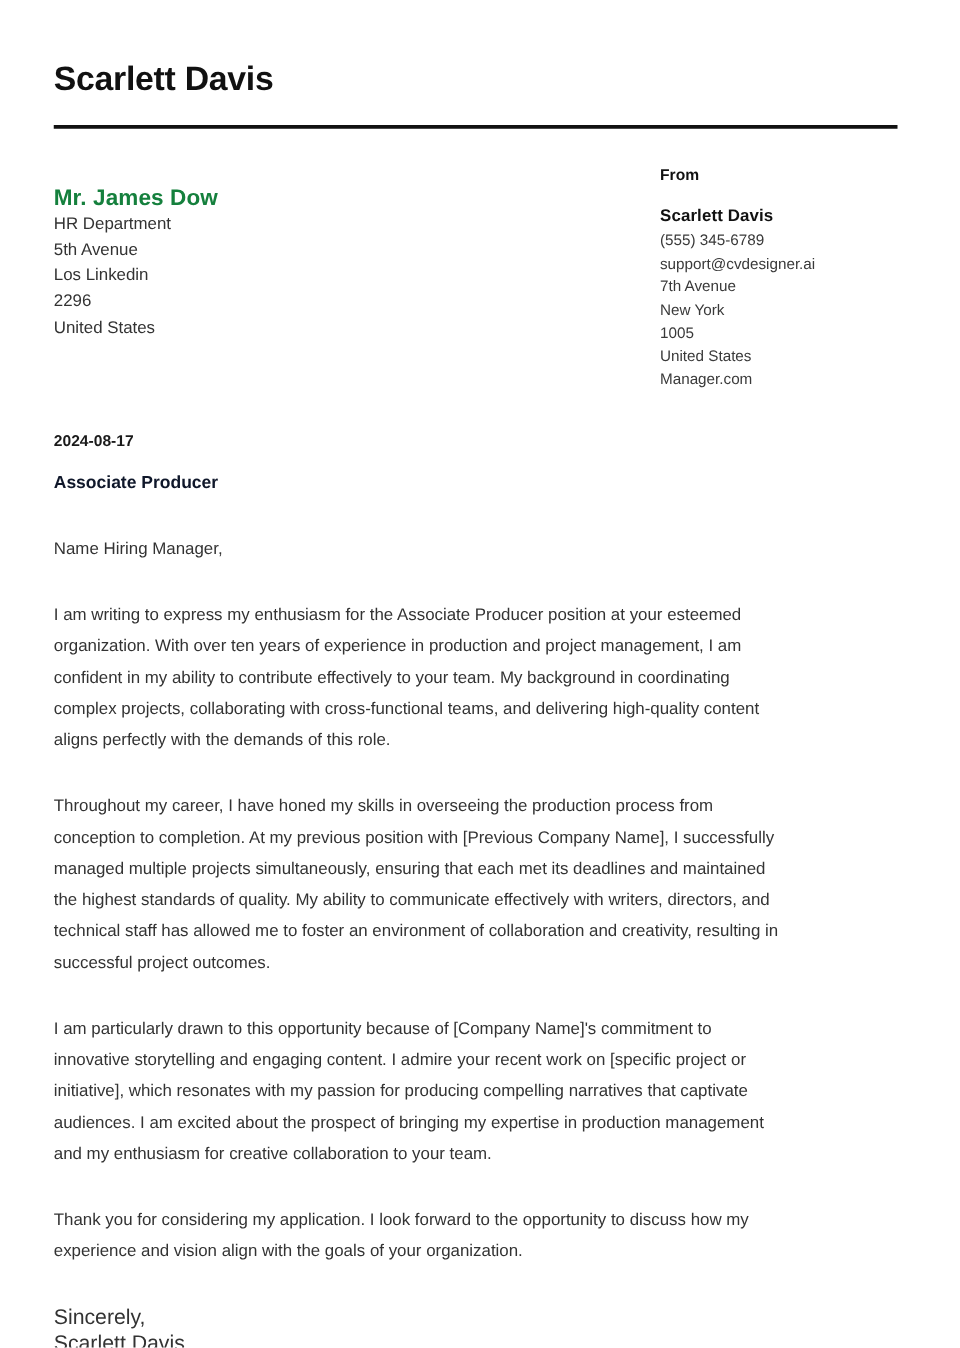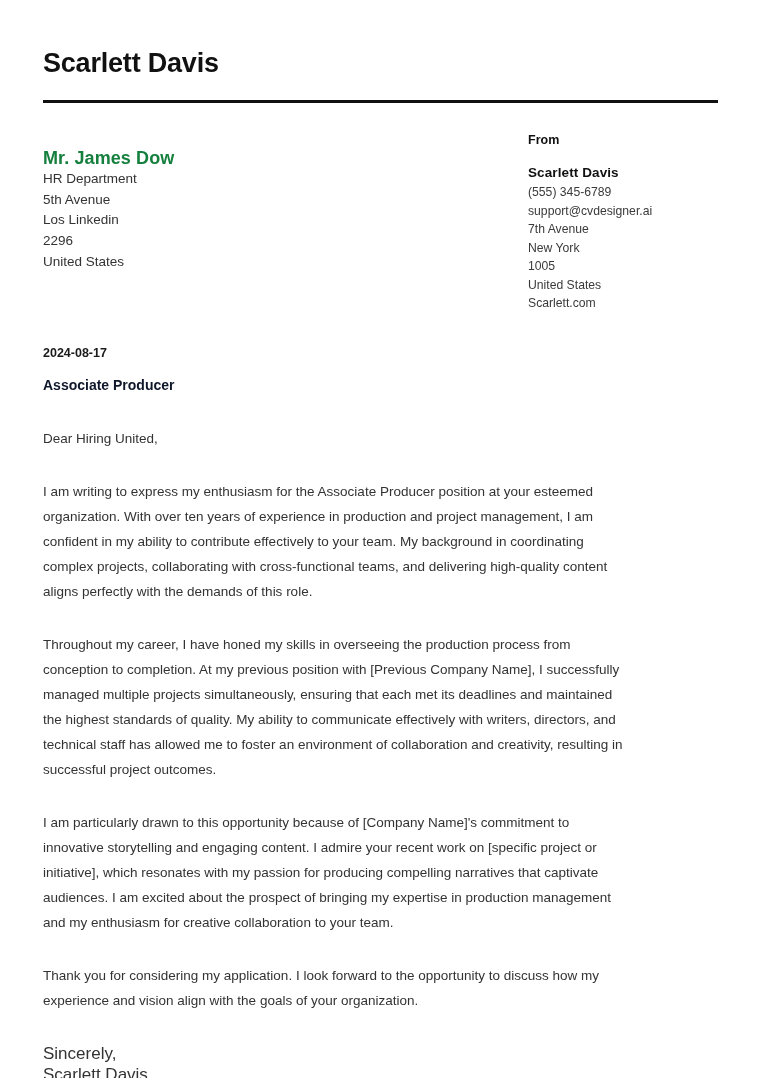--- a/index.html
+++ b/index.html
@@ -175,32 +175,32 @@
       <div class="col-from">
         <div class="col-label">From</div>
         <div class="from-block">
           <div class="line name">Scarlett Davis</div>
           <div class="line">(555) 345-6789</div>
           <div class="line">support@cvdesigner.ai</div>
           <div class="line">7th Avenue</div>
           <div class="line">New York</div>
           <div class="line">1005</div>
           <div class="line">United States</div>
-          <div class="line">Scarlett.com</div>
+          <div class="line">Manager.com</div>
         </div>
       </div>
 
     </div>
 
     <div class="meta">
       <div class="meta-date">2024-08-17</div>
       <div class="meta-title">Associate Producer</div>
     </div>
 
-    <div class="salutation">Dear Hiring United,</div>
+    <div class="salutation">Name Hiring Manager,</div>
 
     <div class="body-para">I am writing to express my enthusiasm for the Associate Producer position at your esteemed organization. With over ten years of experience in production and project management, I am confident in my ability to contribute effectively to your team. My background in coordinating complex projects, collaborating with cross-functional teams, and delivering high-quality content aligns perfectly with the demands of this role.</div>
     <div class="body-para">Throughout my career, I have honed my skills in overseeing the production process from conception to completion. At my previous position with [Previous Company Name], I successfully managed multiple projects simultaneously, ensuring that each met its deadlines and maintained the highest standards of quality. My ability to communicate effectively with writers, directors, and technical staff has allowed me to foster an environment of collaboration and creativity, resulting in successful project outcomes.</div>
     <div class="body-para">I am particularly drawn to this opportunity because of [Company Name]'s commitment to innovative storytelling and engaging content. I admire your recent work on [specific project or initiative], which resonates with my passion for producing compelling narratives that captivate audiences. I am excited about the prospect of bringing my expertise in production management and my enthusiasm for creative collaboration to your team.</div>
     <div class="body-para">Thank you for considering my application. I look forward to the opportunity to discuss how my experience and vision align with the goals of your organization.</div>
 
     <div class="closing">
       <span class="line">Sincerely,</span>
       <span class="line">Scarlett Davis</span>
     </div>

